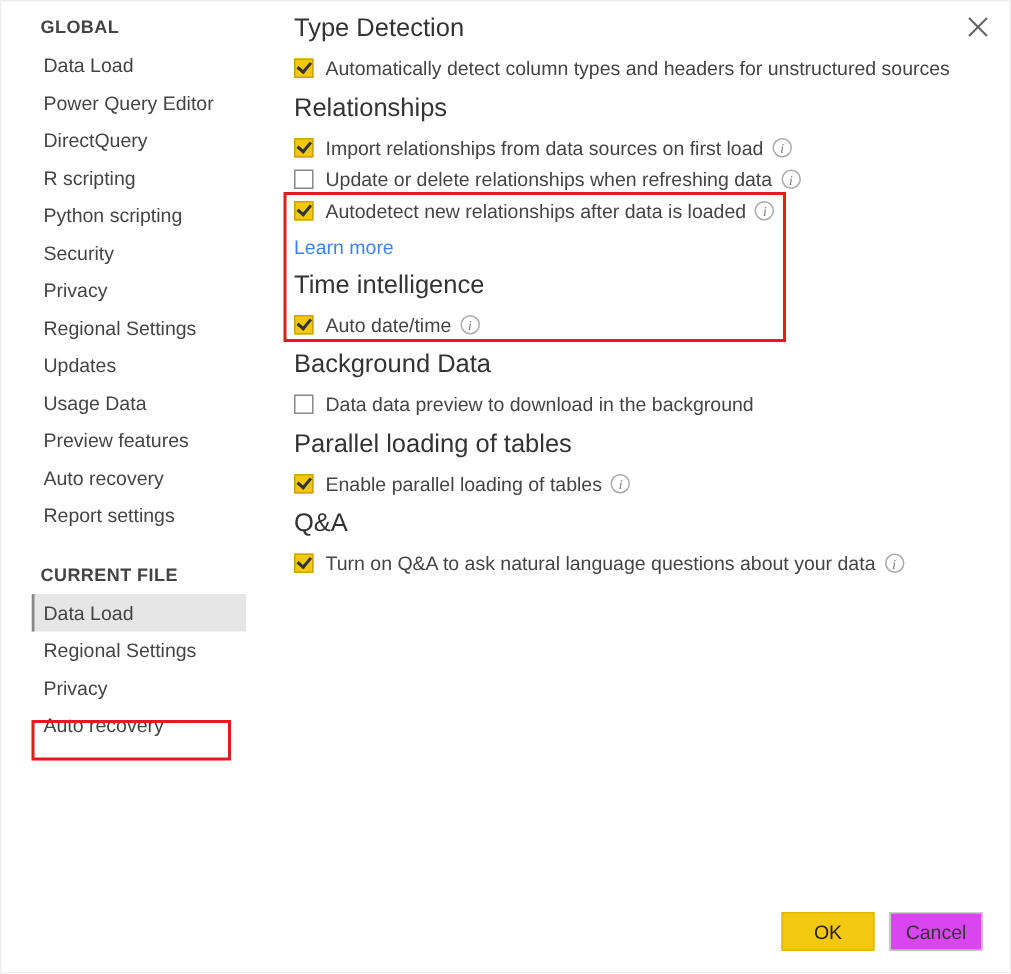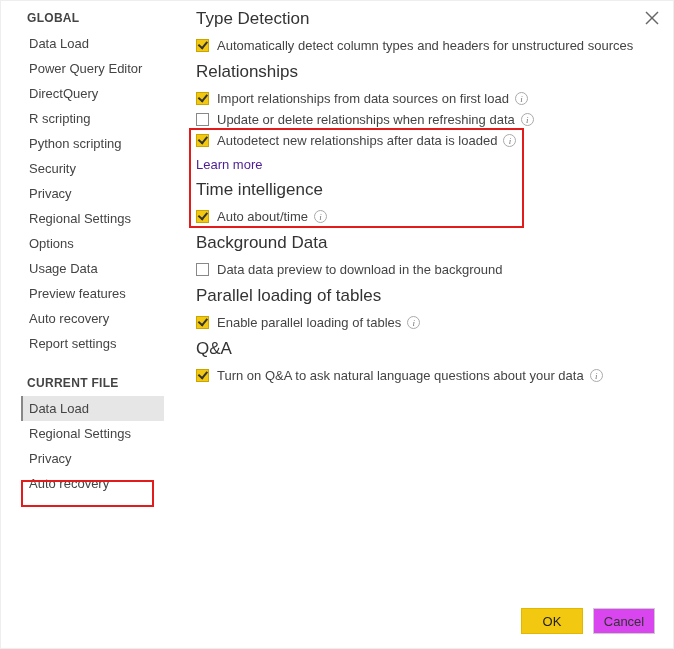--- a/index.html
+++ b/index.html
@@ -17,21 +17,21 @@
   .section-head { font-size:12px; color:#444; letter-spacing:0.3px; padding:10px 0 6px 6px; font-weight:600;}
   .nav-item { font-size:13px; color:#444; padding:5px 6px; cursor:pointer; white-space:nowrap; border-left:2px solid transparent;}
   .nav-item.selected { background:#e6e6e6; border-left:2px solid #888;}
   .content { flex:1; padding:2px 18px 0 30px; overflow-y:auto; }
   .group-title { font-size:17px; color:#333; margin:6px 0 6px 0; }
   .opt-row { display:flex; align-items:center; font-size:13px; color:#444; padding:3px 0;}
   .chk { width:13px; height:13px; border:1px solid #888; margin-right:8px; flex:0 0 13px; display:flex; align-items:center; justify-content:center; background:#fff;}
   .chk.checked { background:#f2c811; border-color:#caa400;}
   .chk.checked::after { content:""; display:block; width:4px; height:7px; border:solid #333; border-width:0 2px 2px 0; transform:rotate(40deg) translate(-1px,-1px); }
   .info { width:13px; height:13px; border:1px solid #aaa; border-radius:50%; margin-left:6px; display:flex; align-items:center; justify-content:center; font-size:9px; color:#777; font-style:italic; font-family:Georgia, serif;}
-  .link { color:#4c1d95; font-size:13px; padding:6px 0 2px 0; display:inline-block; cursor:pointer;text-align:right;}
+  .link { color:#3b82f6; font-size:13px; padding:6px 0 2px 0; display:inline-block; cursor:pointer;text-align:right;}
   .footer { position:absolute; bottom:14px; right:18px; display:flex; gap:10px;}
   .btn { min-width:62px; height:26px; font-size:13px; border:1px solid #ccc; background:#d946ef; cursor:pointer; display:flex; align-items:center; justify-content:center;}
   .btn.primary { background:#f2c811; border-color:#e0b800; color:#222;}
   .redbox1 { position:absolute; border:2px solid #e21b1b; left:188px; top:127px; width:335px; height:100px; pointer-events:none;}
   .redbox2 { position:absolute; border:2px solid #e21b1b; left:20px; top:479px; width:133px; height:27px; pointer-events:none;}
 </style>
 </head>
 <body>
 
 <div class="dialog">
@@ -48,21 +48,21 @@
         <div class="section-head">GLOBAL</div>
         <div id="global-list">
             <div class="nav-item">Data Load</div>
             <div class="nav-item">Power Query Editor</div>
             <div class="nav-item">DirectQuery</div>
             <div class="nav-item">R scripting</div>
             <div class="nav-item">Python scripting</div>
             <div class="nav-item">Security</div>
             <div class="nav-item">Privacy</div>
             <div class="nav-item">Regional Settings</div>
-            <div class="nav-item">Options</div>
+            <div class="nav-item">Updates</div>
             <div class="nav-item">Usage Data</div>
             <div class="nav-item">Preview features</div>
             <div class="nav-item">Auto recovery</div>
             <div class="nav-item">Report settings</div>
           </div>
         <div class="section-head" style="margin-top:10px">CURRENT FILE</div>
         <div id="current-list">
             <div class="nav-item selected">Data Load</div>
             <div class="nav-item">Regional Settings</div>
             <div class="nav-item">Privacy</div>
@@ -81,21 +81,21 @@
         </div><div class="opt-row">
           <span class="chk"></span>
           <span>Update or delete relationships when refreshing data</span>
           <span class="info">i</span>
         </div><div class="opt-row">
           <span class="chk checked"></span>
           <span>Autodetect new relationships after data is loaded</span>
           <span class="info">i</span>
         </div><span class="link">Learn more</span><div class="group-title">Time intelligence</div><div class="opt-row">
           <span class="chk checked"></span>
-          <span>Auto about/time</span>
+          <span>Auto date/time</span>
           <span class="info">i</span>
         </div><div class="group-title">Background Data</div><div class="opt-row">
           <span class="chk"></span>
           <span>Data data preview to download in the background</span>
         </div><div class="group-title">Parallel loading of tables</div><div class="opt-row">
           <span class="chk checked"></span>
           <span>Enable parallel loading of tables</span>
           <span class="info">i</span>
         </div><div class="group-title">Q&amp;A</div><div class="opt-row">
           <span class="chk checked"></span>

